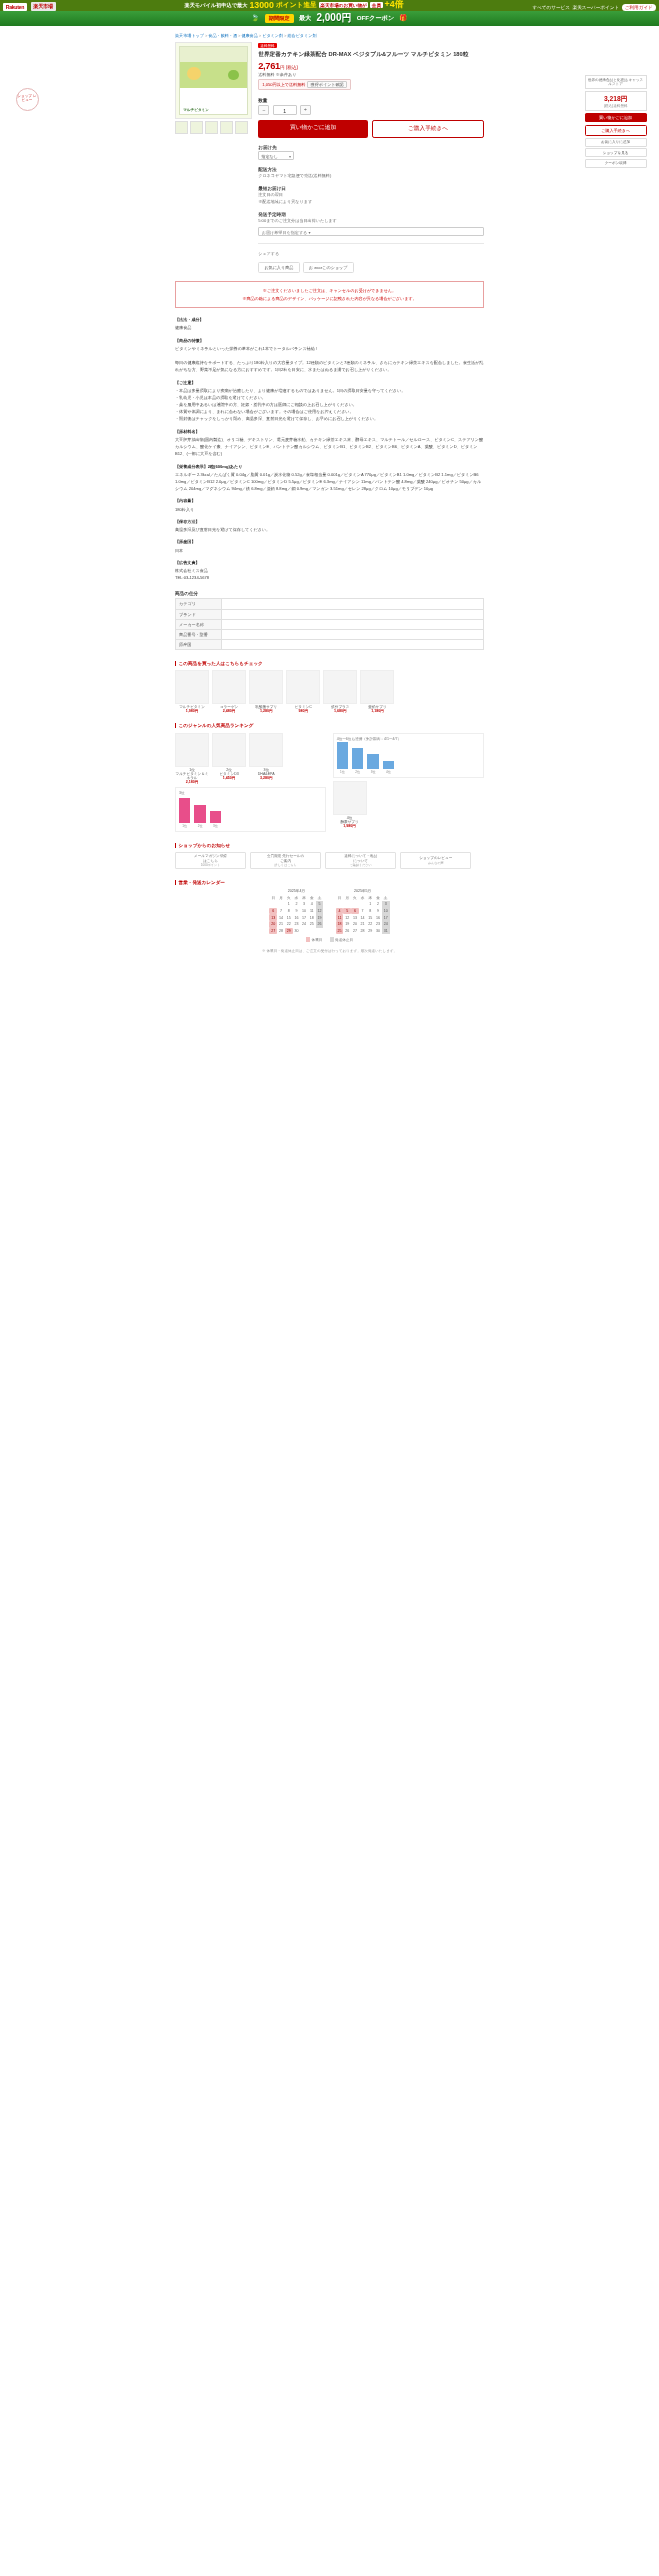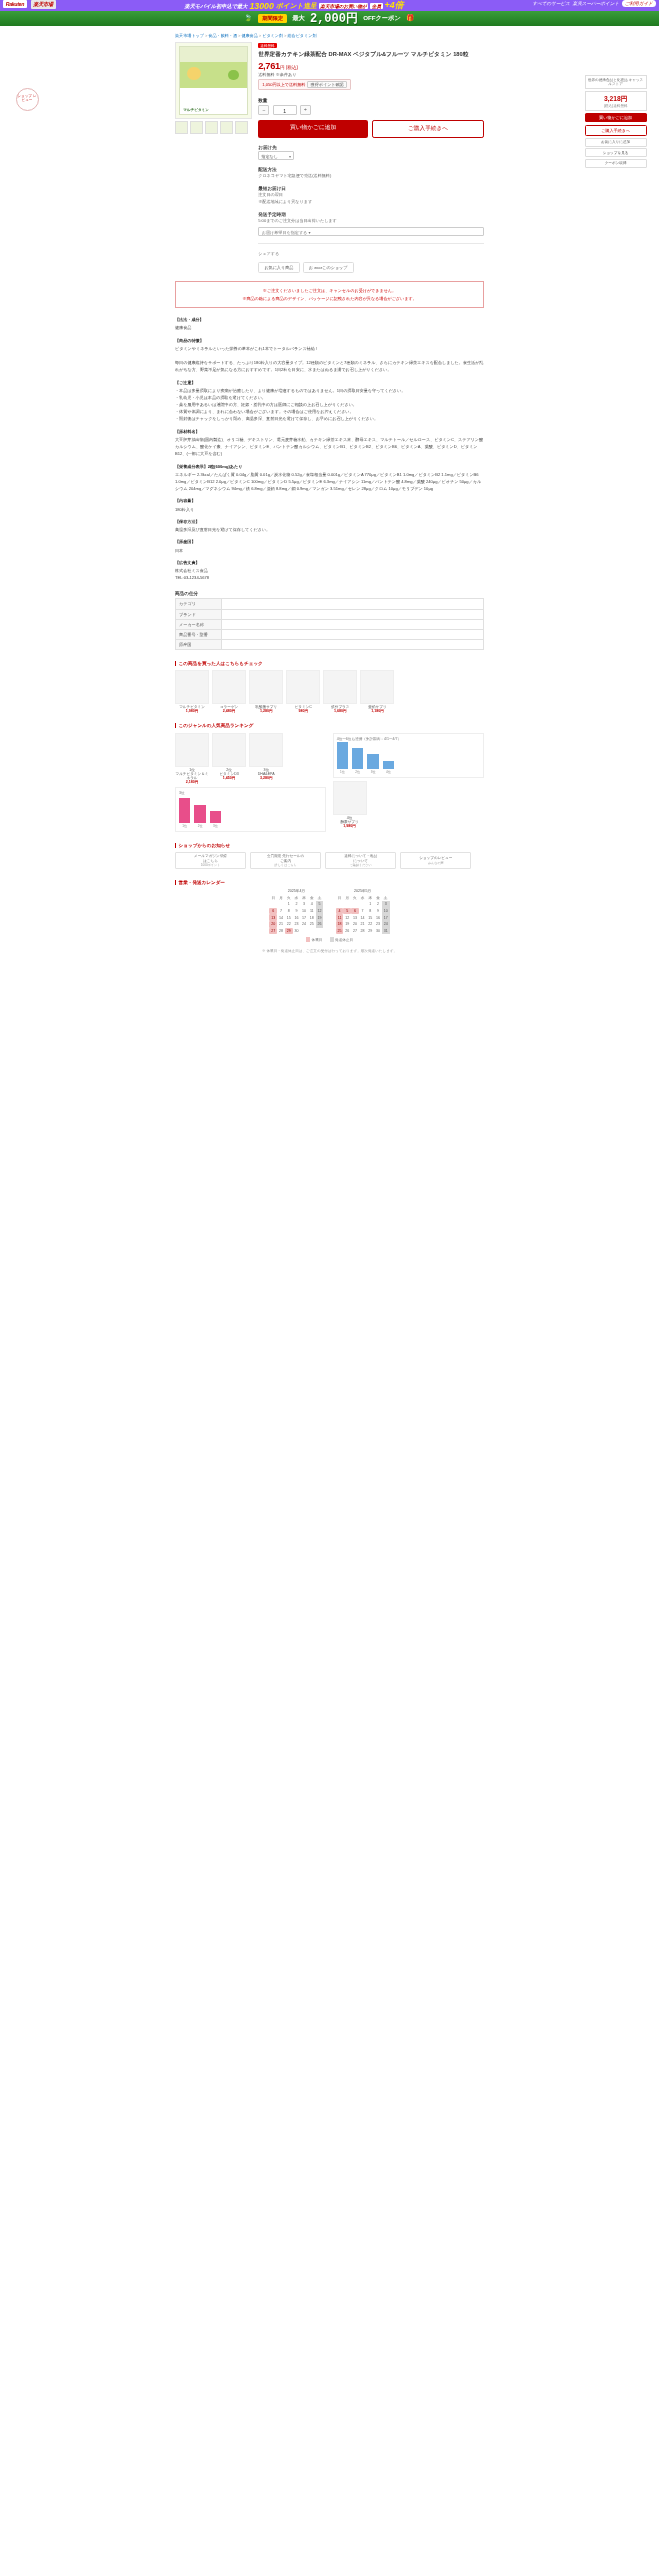--- a/index.html
+++ b/index.html
@@ -11,26 +11,25 @@
     font-family:"Liberation Sans", sans-serif;
     font-size:5.7px;
     color:#333;
     -webkit-font-smoothing:antialiased;
   }
   a { color:#0a6ebd; text-decoration:none; }
 
   
   .topbar {
     height:11.3px;
-    background:#8b5cf6;
+    background:#4d7c0f;
     display:flex;
-    align-items:flex-start;
+    align-items:flex-end;
     padding:0 3.1px;
     gap:4.1px;
-    font-style:italic;
   }
   .topbar .logo {
     background:#fff;
     color:#bf0000;
     font-weight:bold;
     font-size:5.2px;
     padding:1px 2.6px;
     border-radius:1px;
     letter-spacing:-0.3px;
   }
@@ -67,21 +66,21 @@
     justify-content:center;
     gap:5.2px;
     color:#fff;
     font-size:6.2px;
     font-weight:bold;
     position:relative;
   }
   .greenband .ybtn {
     background:#ffd400; color:#b00; border-radius:1.5px; padding:1px 4.1px; font-size:5.2px;
   }
-  .greenband .bigw { font-size:12px; color:#fff; text-shadow:0.5px 0.5px 0 #0a5a0a;font-family:Liberation Mono, monospace; }
+  .greenband .bigw { font-size:10px; color:#fff; text-shadow:0.5px 0.5px 0 #0a5a0a; }
   .greenband .deco { font-size:6.7px; }
 
   
   .page { width:659px; position:relative; }
   .content {
     width:309px;
     margin:0 auto;
     padding-top:4.1px;
   }
   .breadcrumb {

